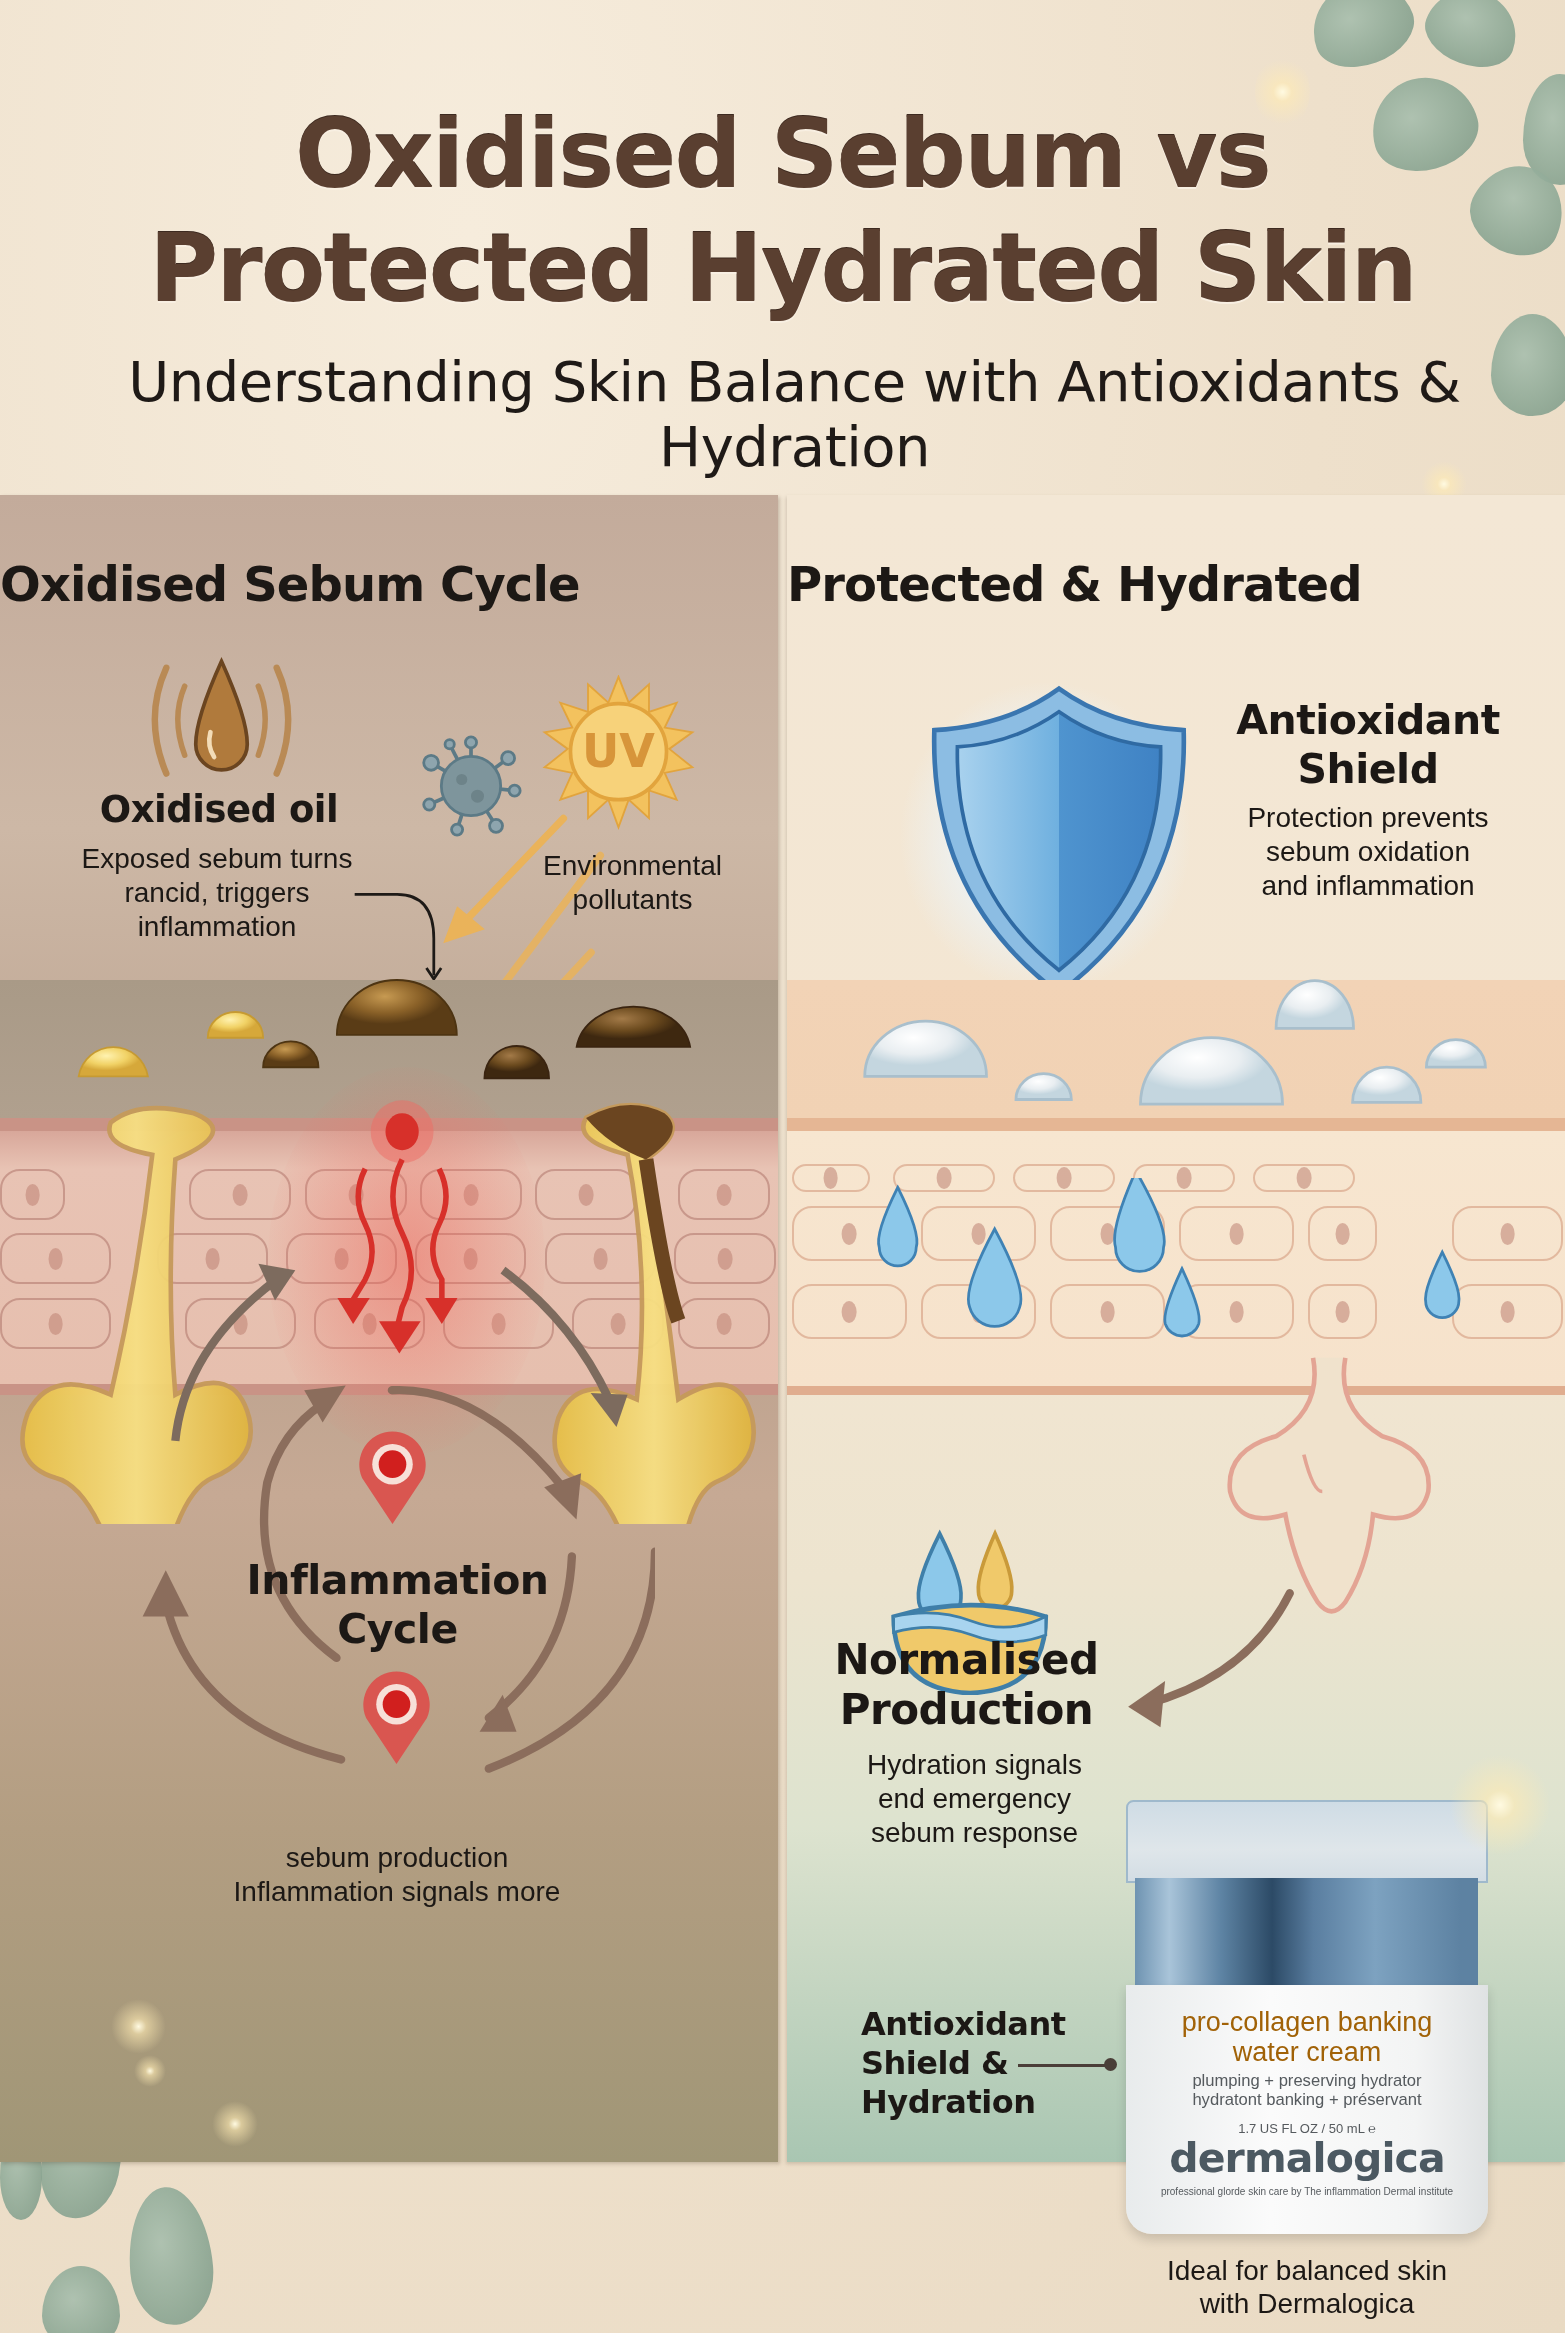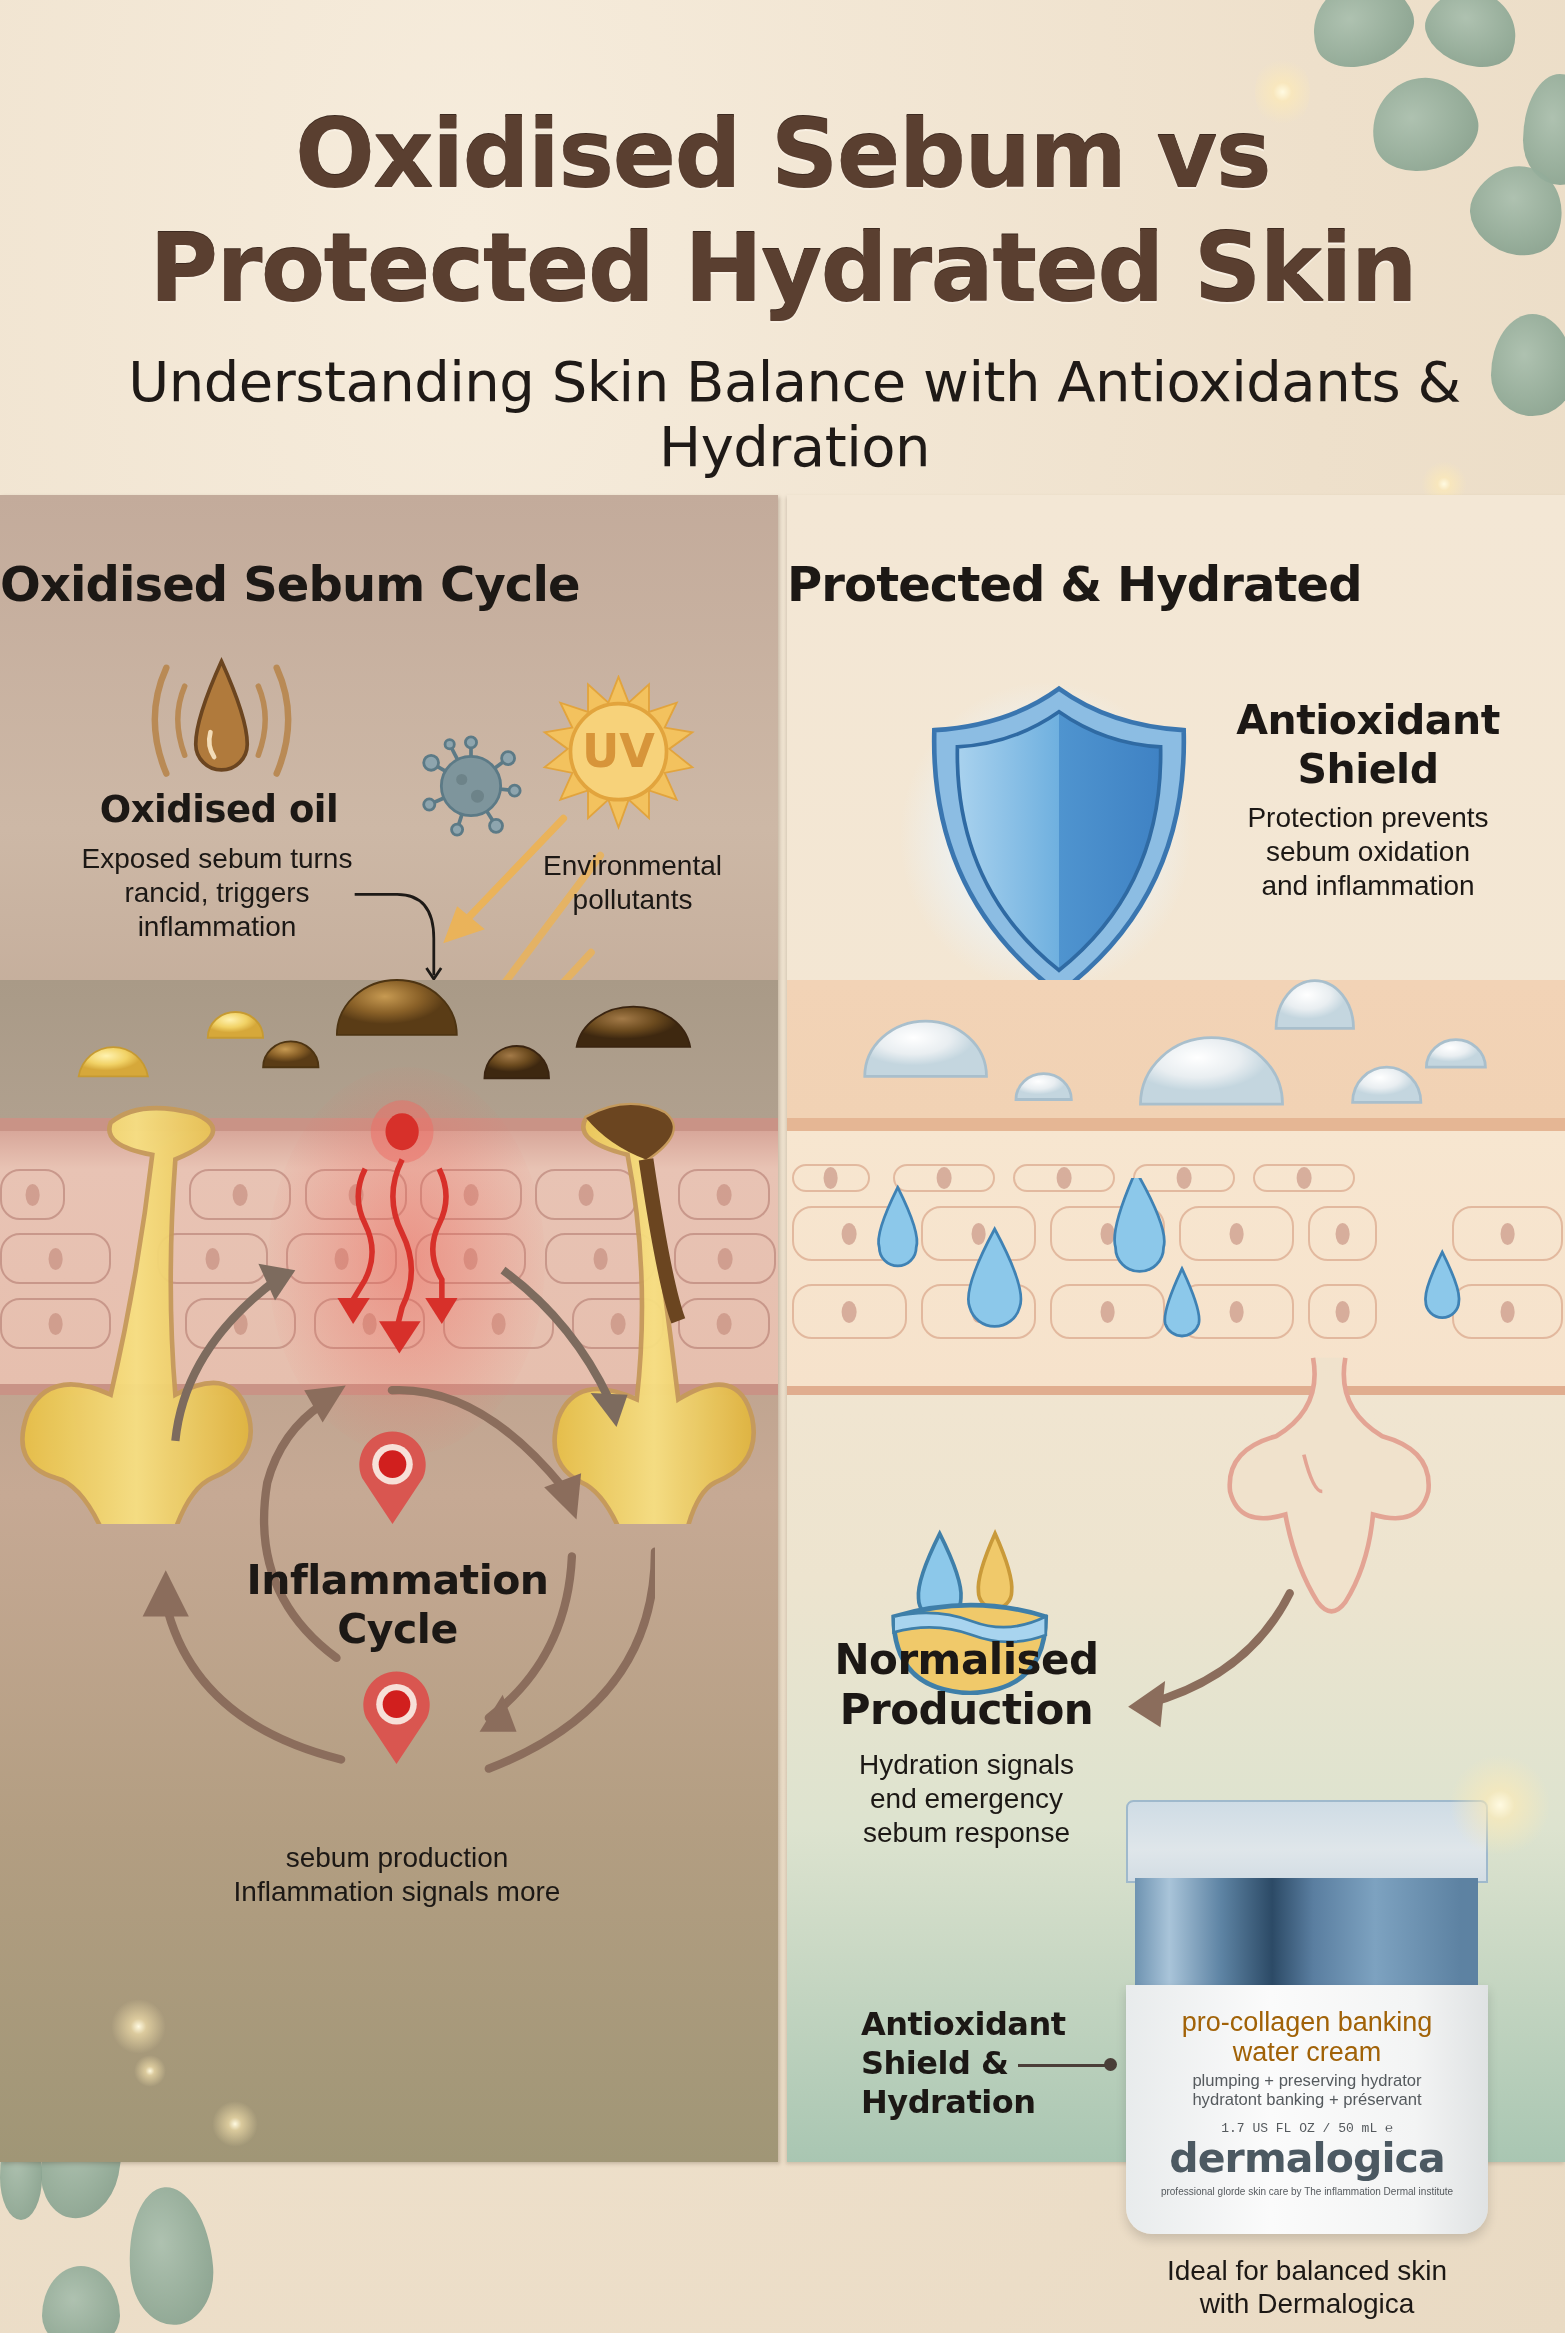--- a/index.html
+++ b/index.html
@@ -360,21 +360,21 @@
   <svg class="abs" style="left:102px; top:1034px;" width="166" height="166" viewBox="0 0 180 180">
     <path d="M55 5 Q30 55 32 75 A23 23 0 0 0 78 75 Q80 55 55 5Z" fill="#8cc8ea" stroke="#3f7fa9" stroke-width="4"></path>
     <path d="M115 5 Q95 50 97 68 A18 18 0 0 0 133 68 Q135 50 115 5Z" fill="#f0c96a" stroke="#c99a3a" stroke-width="4"></path>
     <path d="M5 95 Q90 70 170 95 Q170 175 88 178 Q5 175 5 95Z" fill="#f0c96a" stroke="#3f7fa9" stroke-width="5"></path>
     <path d="M5 95 Q50 85 90 100 Q130 115 170 95 L170 115 Q130 130 90 115 Q50 100 5 112Z" fill="#a8d4ef" stroke="#3f7fa9" stroke-width="3"></path>
   </svg>
   <div class="h-label" style="left:32px; width:295px; top:1140px; font-size:42px; line-height:1.18;">
     <div>Normalised</div>
     <div>Production</div>
   </div>
-  <div class="p-label" style="left:32px; width:295px; top:1253px; font-size:28px;">
+  <div class="p-label" style="left:40px; width:295px; top:1253px; font-size:28px;">
     <div>Hydration signals</div>
     <div>end emergency</div>
     <div>sebum response</div>
   </div>
 
   <div class="h-label" style="left:74px; width:185px; top:1510px; font-size:32px; text-align:left; line-height:1.22; font-weight:bold;">
     <div>Antioxidant</div>
     <div>Shield &amp;</div>
     <div>Hydration</div>
   </div>
@@ -387,21 +387,21 @@
   <div class="abs" style="left:9.2px; top:78px; width:343px; height:111px; background:linear-gradient(90deg,#6e93b1 0%,#a9c4d9 10%,#5e84a4 25%,#2c4a66 40%,#5a7ea0 52%,#7da2c0 70%,#5d82a2 95%);"></div>
   <div class="abs" style="left:0; top:185px; width:362px; height:249px; border-radius:0 0 26px 26px; background:linear-gradient(90deg,#e8ebec 0%,#fbfbfb 40%,#f3f4f4 80%,#dfe2e3 100%); box-shadow:0 5.5px 11px rgba(0,0,0,0.15);"></div>
   <div class="abs" style="left:0; top:208px; width:362px; text-align:center; font-family:'Liberation Sans',sans-serif; font-size:27px; color:#a16207; line-height:1.1;">
     <div>pro-collagen banking</div>
     <div>water cream</div>
   </div>
   <div class="abs" style="left:0; top:271px; width:362px; text-align:center; font-family:'Liberation Sans',sans-serif; font-size:16.6px; color:#555a5e; line-height:1.15;">
     <div>plumping + preserving hydrator</div>
     <div>hydratont banking + préservant</div>
   </div>
-  <div class="abs" style="left:0; top:321px; width:362px; text-align:center; font-family:Liberation Mono, monospace; font-size:13px; color:#555a5e;">1.7 US FL OZ / 50 mL ℮</div>
+  <div class="abs" style="left:0; top:321px; width:362px; text-align:center; font-family:Liberation Sans, sans-serif; font-size:13px; color:#555a5e;">1.7 US FL OZ / 50 mL ℮</div>
   <div class="abs" style="left:0; top:334px; width:362px; text-align:center; font-family:'DejaVu Sans',sans-serif; font-weight:bold; font-size:41px; color:#4c5962; letter-spacing:-0.9px;">dermalogica</div>
   <div class="abs" style="left:0; top:386px; width:362px; text-align:center; font-family:'Liberation Sans',sans-serif; font-size:10px; color:#555a5e;">professional glorde skin care by The inflammation Dermal institute</div>
 </div>
 <div class="glow" style="left:1449px; top:1754px; width:102px; height:102px;"></div>
 
 <div class="p-label" style="left:1126px; width:362px; top:2254px; font-size:28px; line-height:1.18;">
   <div>Ideal for balanced skin</div>
   <div>with Dermalogica</div>
 </div>
 

